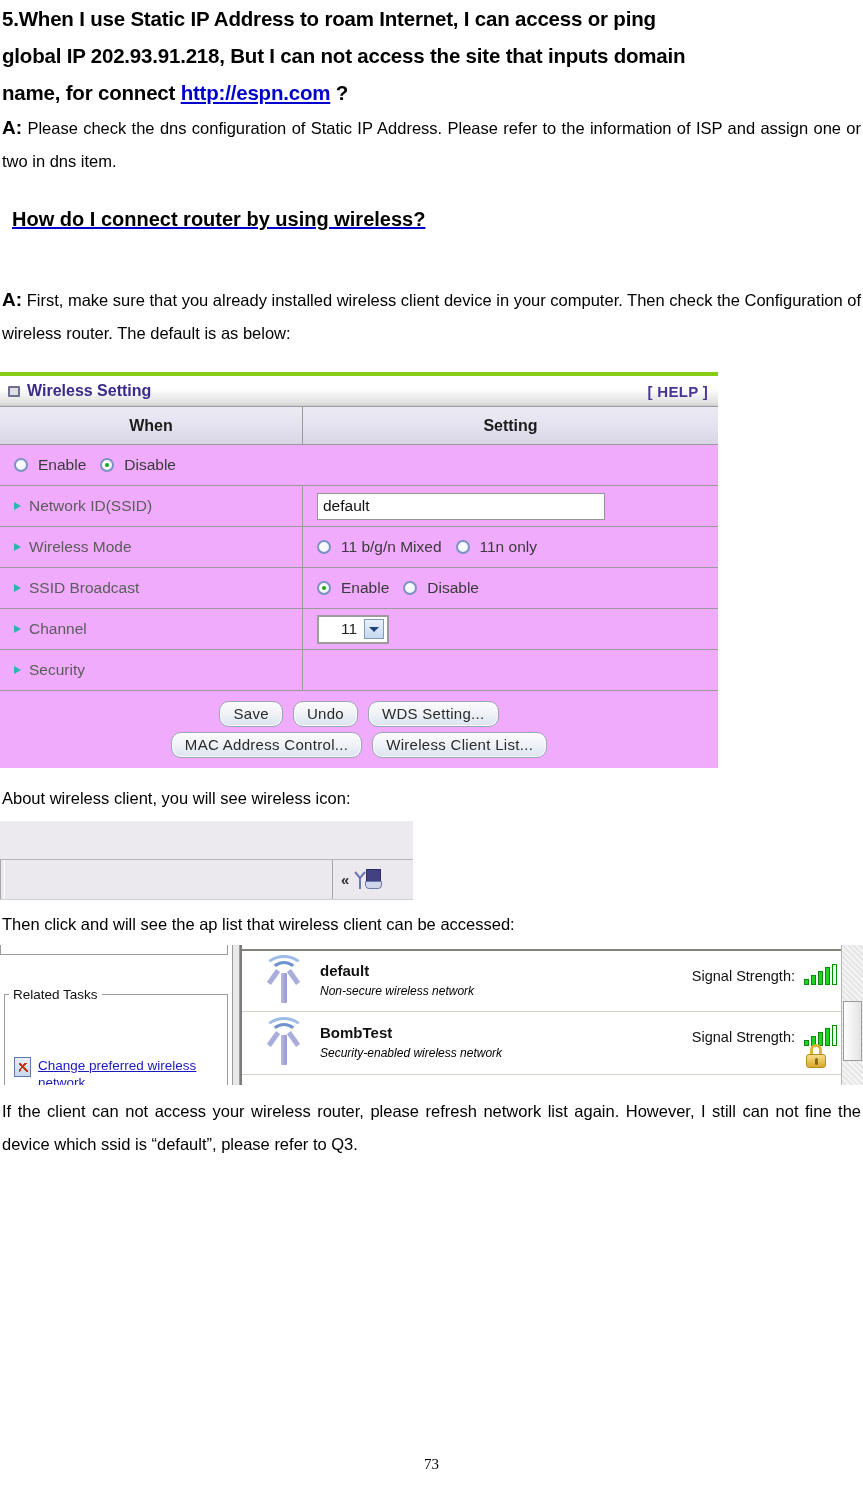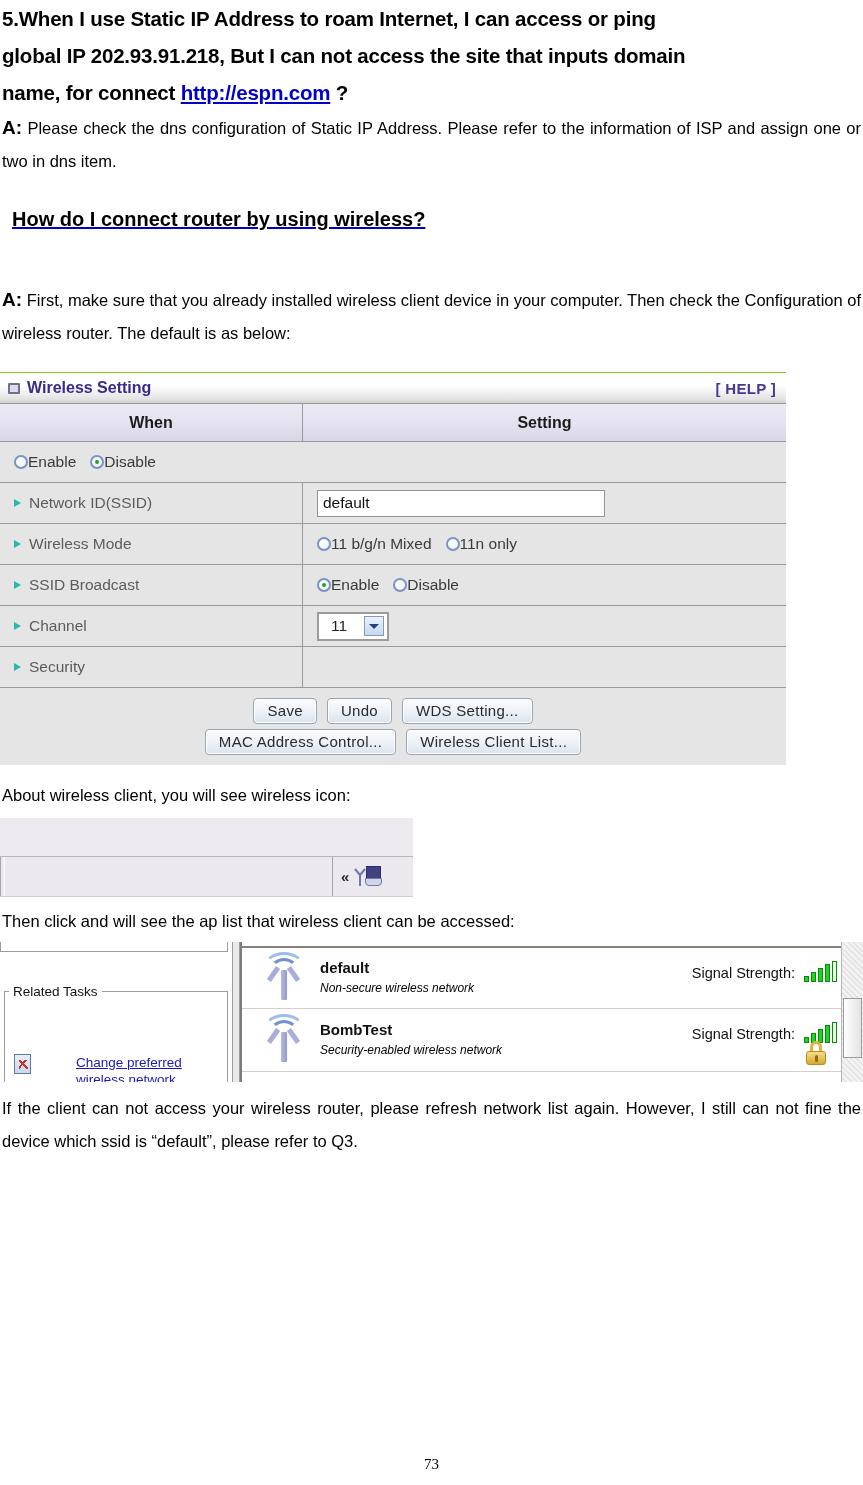--- a/index.html
+++ b/index.html
@@ -45,23 +45,23 @@
     text-decoration-color: #0000cc;
     display: inline-block;
     margin-left: 12px;
   }
   .spacer-22 { height: 22px; }
   .spacer-30 { height: 30px; }
   .spacer-14 { height: 14px; }
 
   
   .router-panel {
-    width: 786px;
-    border-top: 1px solid #84cc16;
-    background: #e5e5e5;
+    width: 718px;
+    border-top: 4px solid #84cc16;
+    background: #f0abfc;
     font-family: "Liberation Sans", sans-serif;
   }
   .rp-title {
     height: 31px;
     background: linear-gradient(to bottom, #ffffff 0%, #ffffff 42%, #e2e2e2 88%, #cfcfcf 100%);
     border-bottom: 1px solid #9a9a9a;
     display: flex;
     align-items: center;
     padding: 0 10px 0 8px;
     position: relative;
@@ -127,21 +127,21 @@
     flex: 0 0 auto;
   }
   .rp-row .setting {
     flex: 1;
     display: flex; align-items: center;
     padding-left: 14px;
     font-size: 15.5px;
     color: #3a3a3a;
   }
   .radio-group { display: flex; align-items: center; gap: 14px; }
-  .radio-opt { display: flex; align-items: center; gap: 0; font-size: 15.5px; color: #3a3a3a; }
+  .radio-opt { display: flex; align-items: center; gap: 10px; font-size: 15.5px; color: #3a3a3a; }
   .radio {
     width: 14px; height: 14px; border-radius: 50%;
     border: 2px solid #7b93c4;
     background: radial-gradient(circle at 35% 30%, #ffffff 0%, #f2f5fb 70%, #e4eaf5 100%);
     display: inline-block; position: relative;
     flex: 0 0 auto;
   }
   .radio.on::after {
     content: "";
     position: absolute; left: 3px; top: 3px;
@@ -154,21 +154,21 @@
     background: #fff;
     display: flex; align-items: center;
     padding-left: 5px;
     font-size: 15.5px; color: #111;
   }
   .selbox {
     height: 29px;
     border: 2px solid #9c9c9c;
     background: #fff;
     display: inline-flex; align-items: center;
-    padding-left: 12px;
+    padding-left: 22px;
     font-size: 15.5px; color: #222;
     position: relative;
   }
   .selbox.small { width: 72px; }
   .selbox.wide { width: 243px; }
   .selbox .arrowbtn {
     position: absolute; right: 3px; top: 50%; transform: translateY(-50%);
     width: 20px; height: 20px;
     background: linear-gradient(to bottom, #eaf1fb 0%, #c6d8f0 100%);
     border: 1px solid #7f9db9;
@@ -183,21 +183,21 @@
   }
   .rp-buttons {
     padding: 10px 0 10px 0;
     display: flex; flex-direction: column; align-items: center; gap: 5px;
   }
   .btn-row { display: flex; gap: 10px; justify-content: center; }
   .wbtn {
     background: linear-gradient(to bottom, #fbfbfb 0%, #eef2f7 50%, #dbe3ee 100%);
     border: 1px solid #9aa6b5;
     box-shadow: inset 0 0 0 1px #ffffff;
-    border-radius: 4px;
+    border-radius: 10px;
     font-size: 15px;
     color: #2a2a2a;
     padding: 3px 13px 4px 13px;
     font-family: "Liberation Sans", sans-serif;
     letter-spacing: 0.3px;
   }
 
   
   .taskbar-shot { width: 413px; position: relative; }
   .tb-top {
@@ -276,21 +276,21 @@
   .rt-item .ic-doc::after {
     content: "";
     position: absolute; left: 4px; top: 5px;
     width: 9px; height: 9px;
     background:
       linear-gradient(45deg, transparent 44%, #d03020 44%, #d03020 60%, transparent 60%),
       linear-gradient(-50deg, transparent 52%, #d03020 52%, #d03020 66%, transparent 66%);
   }
   .rt-link {
     color: #1a1ab8; text-decoration: underline;
-    font-size: 13.5px; line-height: 17px; margin-left: 38px;
+    font-size: 13.5px; line-height: 17px;
   }
   .ap-divider { width: 8px; background: #e9e9e9; border-left: 1px solid #9c9c9c; border-right: 1px solid #9c9c9c; }
   .ap-right {
     flex: 1; position: relative;
     background: #ffffff;
     border-left: 2px solid #7b7b7b;
     overflow: hidden;
   }
   .ap-row {
     height: 63px;

